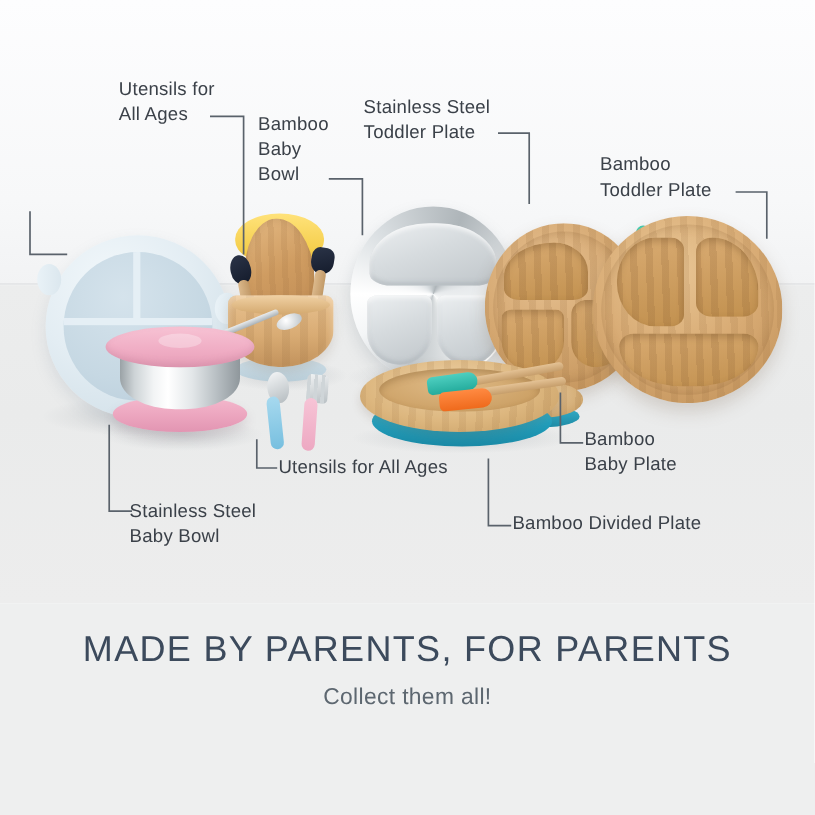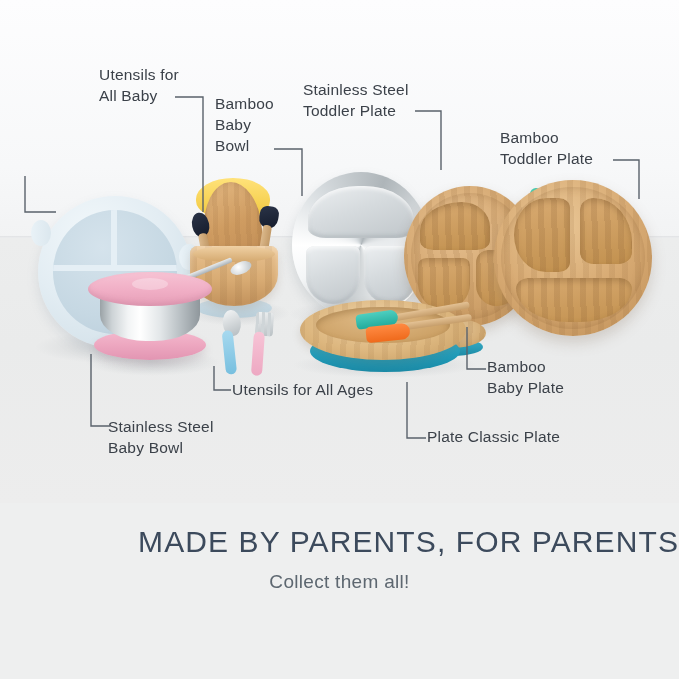--- a/index.html
+++ b/index.html
@@ -59,21 +59,21 @@
     pointer-events: none;
   }
   .leader svg { display: block; overflow: visible; }
 
   
   .headline {
     position: absolute;
     left: 0;
     top: 525px;
     width: 679px;
-    text-align: right;
+    text-align: center;
     color: #3c4a5c;
     font-size: 30px;
     letter-spacing: 1.1px;
     font-weight: 400;
     font-family: "Liberation Sans", sans-serif;
   }
   .subhead {
     position: absolute;
     left: 0;
     top: 571px;
@@ -459,21 +459,21 @@
     <div class="lu-handle lu-pink" style="left:7px;top:20px;"></div>
   </div>
 
   <div class="leader" style="left:24px;top:176px;">
     <svg width="34" height="38">
         <path d="M1,0 L1,36 L32,36" fill="none" stroke="#5a626b" stroke-width="1.4"></path>
       </svg>
   </div>
 
   <div class="label" style="left:99px;top:64px;">Utensils for
-All Baby</div>
+All Ages</div>
   <div class="leader" style="left:175px;top:96px;">
     <svg width="30" height="118">
         <path d="M0,1 L28,1 L28,116" fill="none" stroke="#5a626b" stroke-width="1.4"></path>
       </svg>
   </div>
 
   <div class="label" style="left:215px;top:93px;">Bamboo
 Baby
 Bowl</div>
   <div class="leader" style="left:274px;top:148px;">
@@ -514,21 +514,21 @@
   </div>
 
   <div class="label" style="left:487px;top:356px;">Bamboo
 Baby Plate</div>
   <div class="leader" style="left:466px;top:327px;">
     <svg width="22" height="44">
         <path d="M1,0 L1,42 L20,42" fill="none" stroke="#5a626b" stroke-width="1.4"></path>
       </svg>
   </div>
 
-  <div class="label" style="left:427px;top:426px;">Plate Classic Plate</div>
+  <div class="label" style="left:427px;top:426px;">Bamboo Divided Plate</div>
   <div class="leader" style="left:406px;top:382px;">
     <svg width="22" height="58">
         <path d="M1,0 L1,56 L20,56" fill="none" stroke="#5a626b" stroke-width="1.4"></path>
       </svg>
   </div>
 
   <div class="headline">MADE BY PARENTS, FOR PARENTS</div>
   <div class="subhead">Collect them all!</div>
 
 </div>

